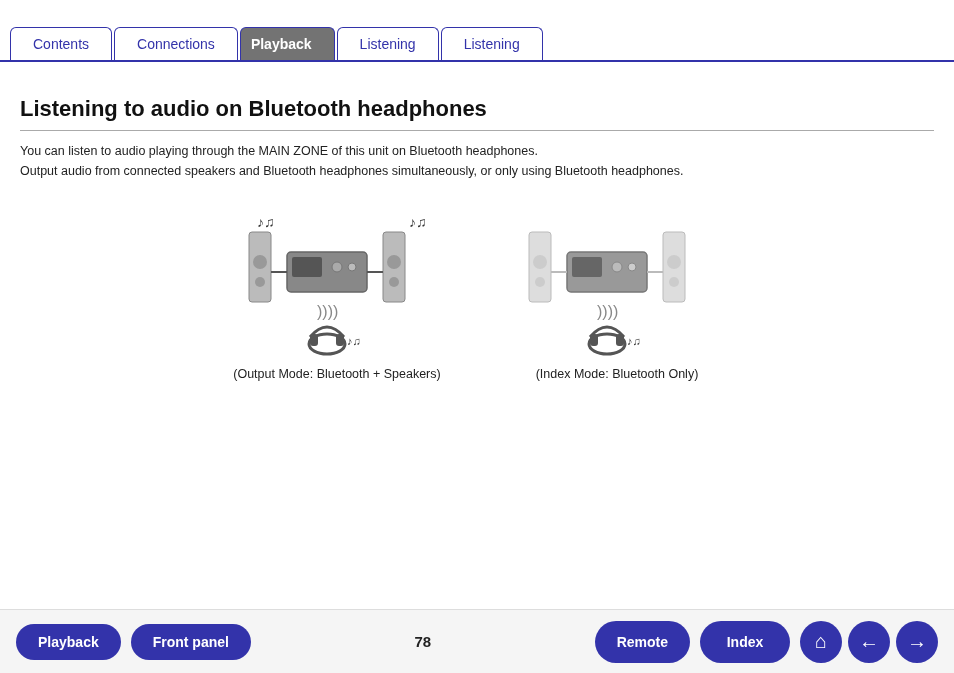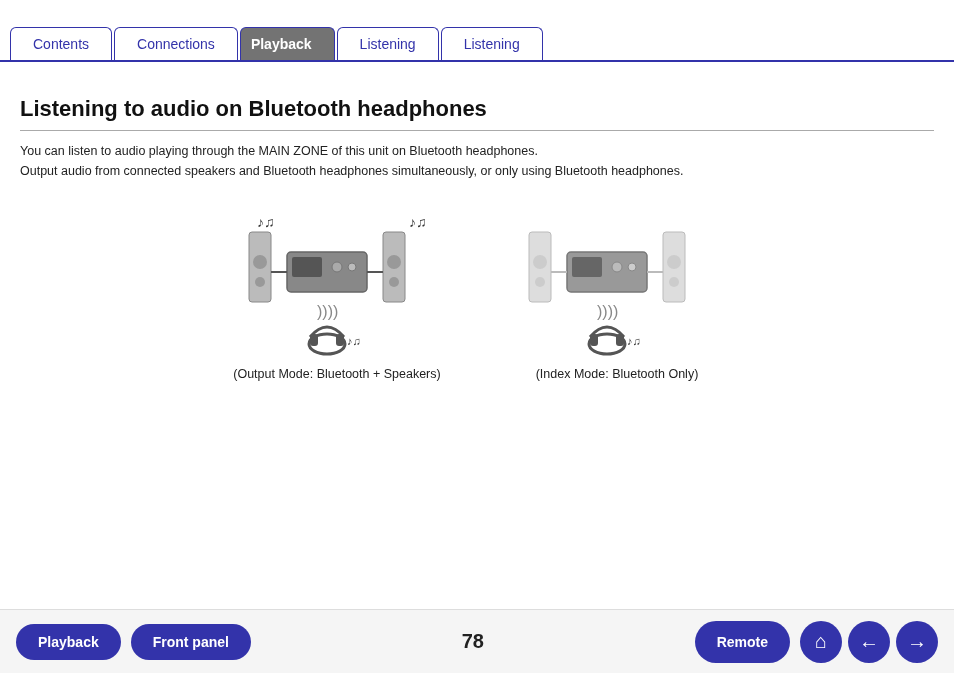--- a/index.html
+++ b/index.html
@@ -115,21 +115,21 @@
       border: none;
       border-radius: 24px;
       padding: 10px 22px;
       font-size: 14px;
       font-weight: bold;
       cursor: pointer;
       min-width: 90px;
       text-align: center;
     }
     .page-number {
-      font-size: 20px;
+      font-size: 15px;
       font-weight: bold;
       color: #222;
     }
     .icon-buttons {
       display: flex;
       gap: 6px;
     }
     .icon-btn {
       width: 42px;
       height: 42px;
@@ -238,19 +238,20 @@
 <div class="bottom-bar">
   <div class="bottom-nav-buttons">
     <button class="bottom-btn">Playback</button>
     <button class="bottom-btn">Front panel</button>
   </div>
 
   <div class="page-number">78</div>
 
   <div class="bottom-nav-buttons">
     <button class="bottom-btn">Remote</button>
+    <button class="bottom-btn">Index</button>
     <div class="icon-buttons">
       <button class="icon-btn home">⌂</button>
       <button class="icon-btn">←</button>
       <button class="icon-btn">→</button>
     </div>
   </div>
 </div>
 
 </body></html>

